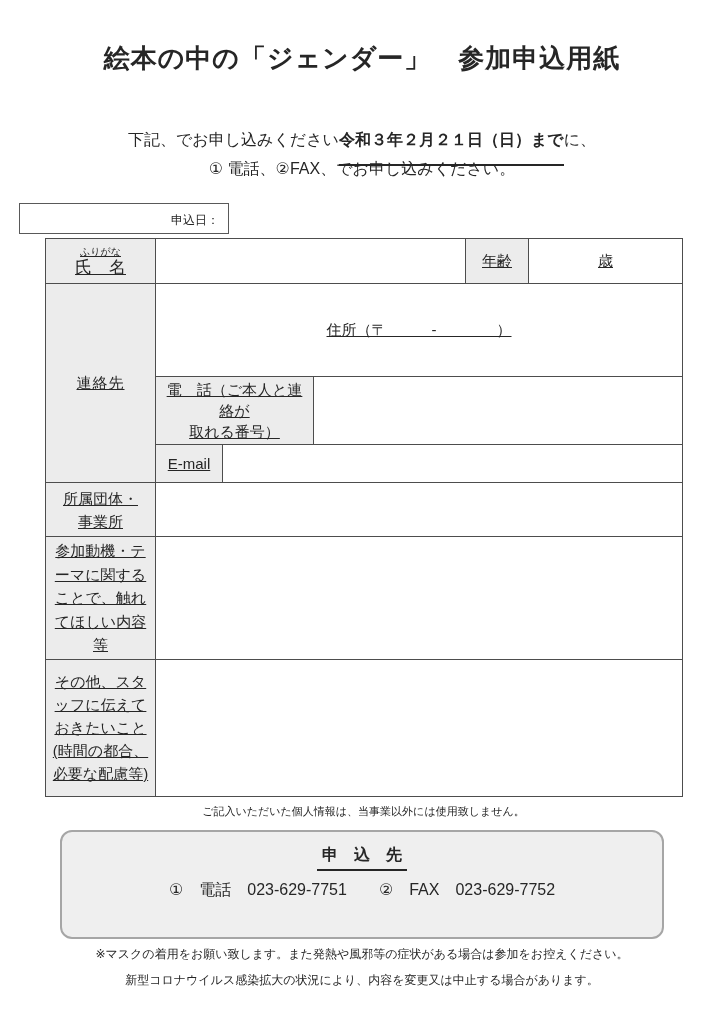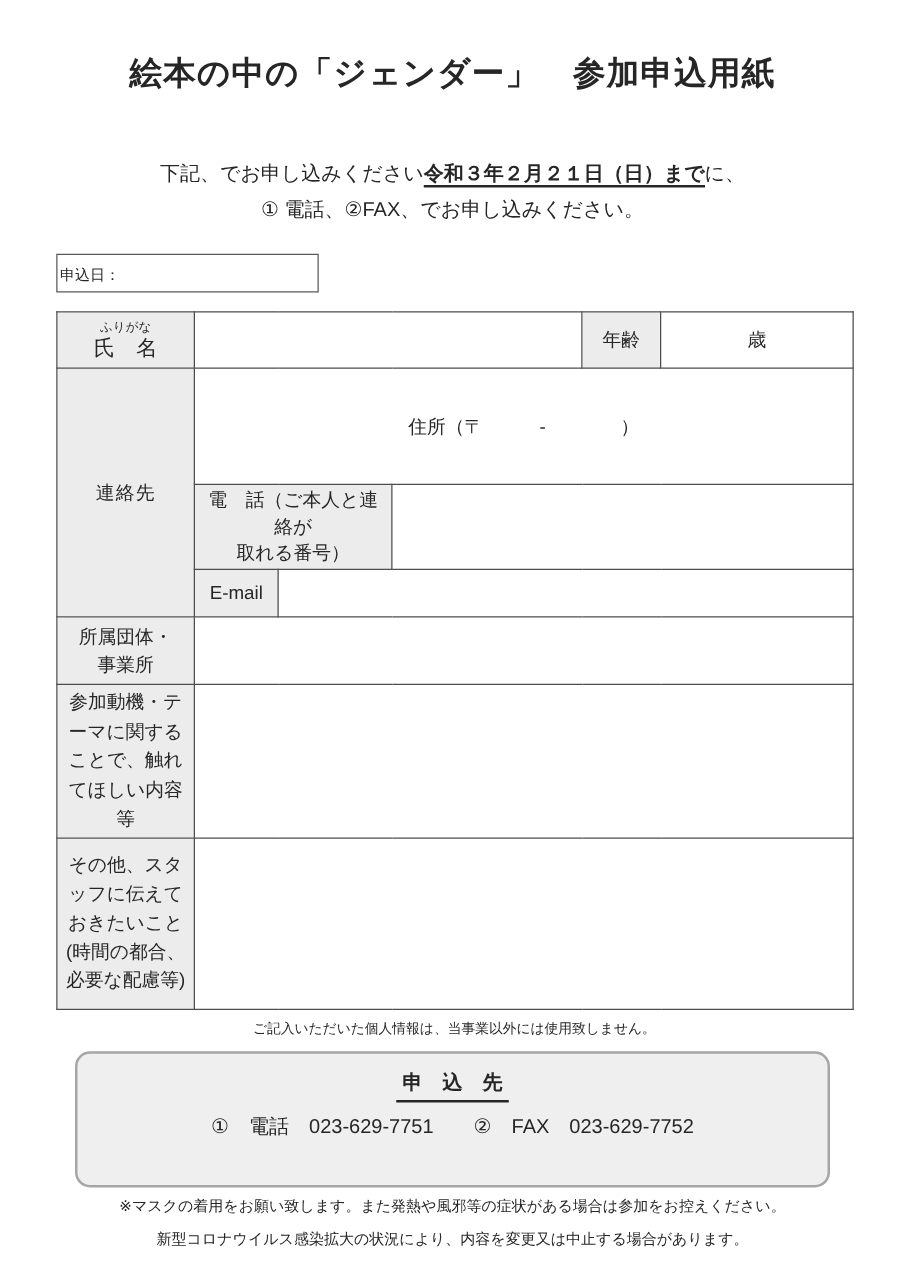--- a/index.html
+++ b/index.html
@@ -24,36 +24,38 @@
   }
   .intro {
     margin-top: 54px;
     text-align: center;
     font-size: 16px;
     line-height: 29px;
   }
   .intro .deadline {
     font-weight: bold;
     border-bottom: 2px solid var(--text, #262626);
-    padding-bottom: 0px;
+    padding-bottom: 16px;
   }
   .date-box {
     box-sizing: border-box;
-    margin: 20px 0 0 45px;
+    margin: 20px 0 0 19px;
     width: 210px;
     height: 31px;
     border: 1.5px solid #595959;
     font-size: 12px;
     padding: 8px 9px 0 2px;
+    text-align: right;
   }
   table.form {
-    margin: 15px 0 0 45px;
+    margin: 4px 0 0 45px;
     width: 637px;
     border-collapse: collapse;
     table-layout: fixed;
+    text-decoration: underline;
   }
   table.form td {
     border: 1.5px solid var(--table-border, #4d4d4d);
     padding: 2px 4px;
     vertical-align: middle;
     text-align: center;
     font-size: 15px;
     overflow: hidden;
   }
   td.lbl { background: var(--label-bg, #ececec); }

